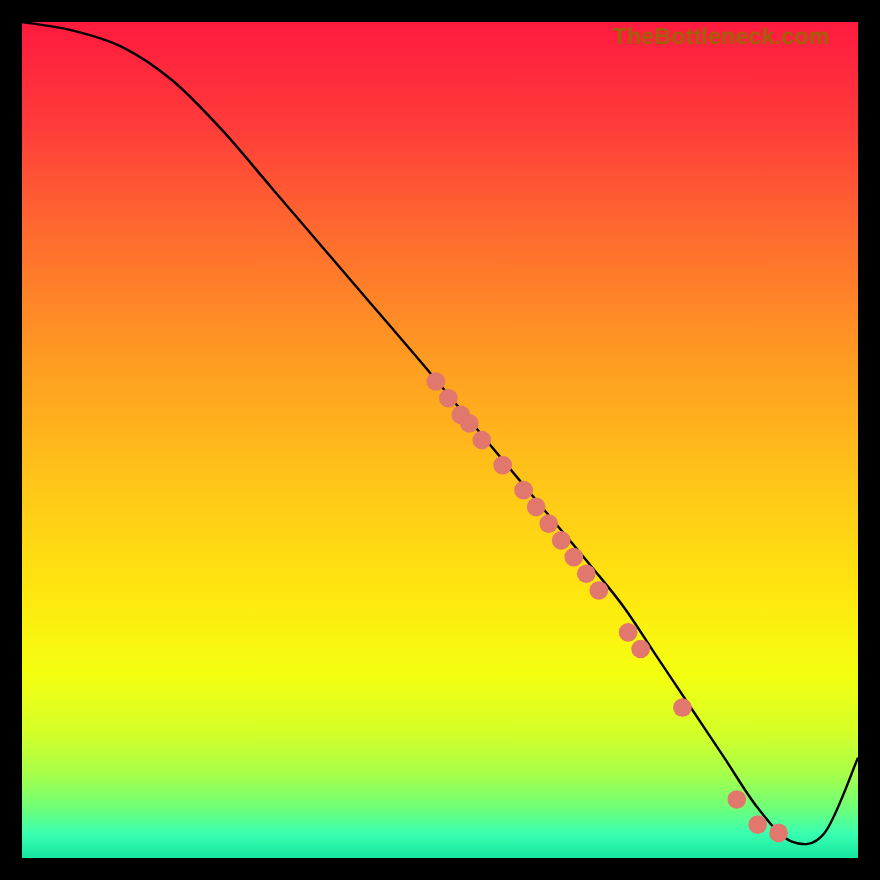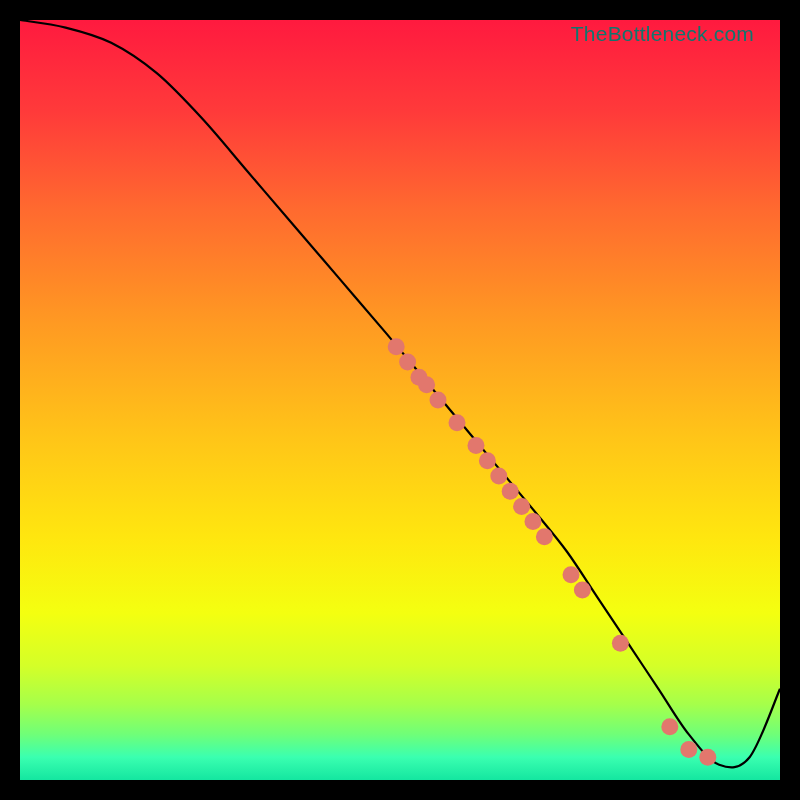--- a/index.html
+++ b/index.html
@@ -23,23 +23,23 @@
     position: absolute;
     left: 0;
     top: 0;
     width: 760px;
     height: 760px;
   }
   .watermark {
     position: absolute;
     top: 2px;
     right: 26px;
-    color: #0f766e;
+    color: #a16207;
     font-size: 21px;
-    font-weight: 400;
+    font-weight: 700;
     letter-spacing: 0.2px;
     z-index: 10;
   }
   svg { display: block; }
 </style>
 </head>
 <body>
 
 <div class="frame">
 

